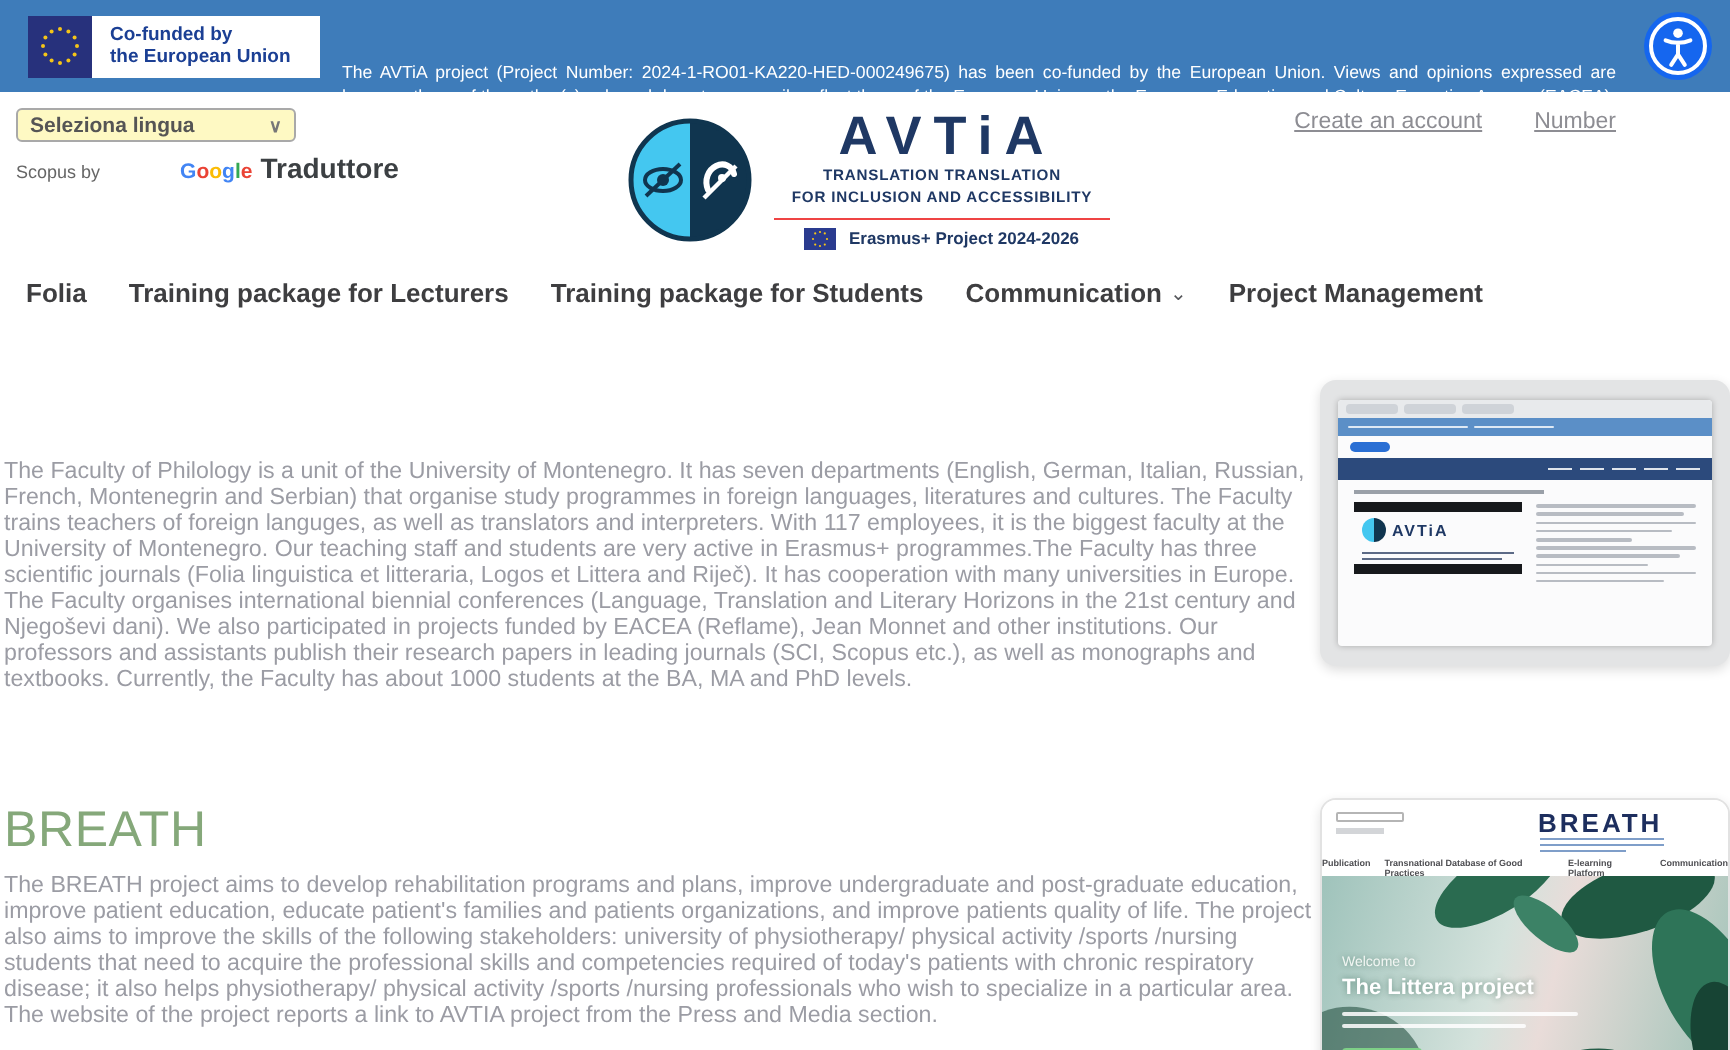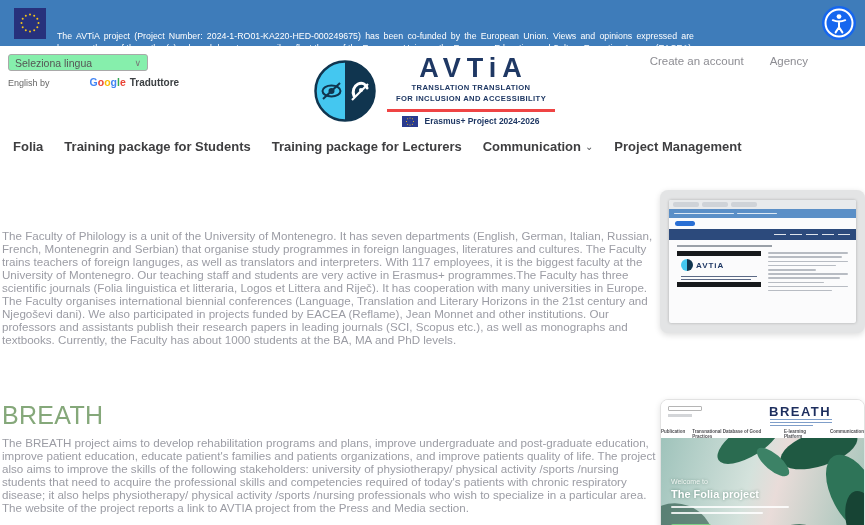--- a/index.html
+++ b/index.html
@@ -15,41 +15,41 @@
     align-items:center; justify-content:center; flex:none; }
   .cofunded-box { width:114px; height:31px; background:#fff; color:#1b3f94;
     font-weight:bold; font-size:9.5px; line-height:1.2; display:flex;
     align-items:center; padding-left:9px; flex:none; white-space:pre-line; }
   .disclaimer { margin-left:11px; width:637px; color:#fff; font-size:8.8px;
     line-height:11.6px; text-align:justify;margin-top:40px; }
   .a11y-btn { position:absolute; right:6px; top:3px; width:40px; height:40px;
     cursor:pointer; }
   
   .lang-select { position:absolute; left:8px; top:54px; width:140px; height:17px;
-    border:1px solid #a9a9a9; border-radius:3px; background:#86efac; color:#555;
+    border:1px solid #a9a9a9; border-radius:3px; background:#fef9c3; color:#555;
     font-size:10.5px; display:flex; align-items:center; justify-content:space-between;
-    padding:0 6px; cursor:pointer; }
+    padding:0 6px; cursor:pointer;font-weight:bold; }
   .lang-select .chev { color:#777; font-size:9px; }
   .powered { position:absolute; left:8px; top:76px; font-size:9px; color:#666;
     display:flex; align-items:baseline; gap:4px; }
   .powered .google { font-weight:bold; font-size:10.5px; letter-spacing:0;padding-left:36px; }
-  .powered .trad { font-weight:bold; font-size:10px; color:#3c4043; }
+  .powered .trad { font-weight:bold; font-size:14px; color:#3c4043; }
   .logo { position:absolute; left:314px; top:55px; display:flex; gap:11px;
     align-items:center; cursor:pointer; }
   .logo-circle { width:62px; height:62px; flex:none; }
   .logo-text { width:168px; text-align:center; color:#1f3864; }
   .logo-title { font-size:27px; font-weight:800; letter-spacing:6px; line-height:1;
     margin-left:5px; }
   .logo-sub { font-size:7.6px; font-weight:bold; letter-spacing:0.4px;
     line-height:1.35; margin-top:1px; }
-  .logo-erasmus { margin-top:4px; padding-top:4px; border-top:3px solid #ef4444;
+  .logo-erasmus { margin-top:4px; padding-top:4px; border-top:1px solid #ef4444;
     display:flex; align-items:center; justify-content:center; gap:6px; }
   .logo-erasmus .txt { font-size:8.5px; font-weight:bold; color:#1f3864; }
   .auth { position:absolute; right:57px; top:55px; display:flex; gap:26px;
-    font-size:11.5px; color:#8d8d93; }
+    font-size:11.5px; color:#8d8d93;text-decoration:underline; }
   .auth a { cursor:pointer; }
   
   .nav { position:absolute; left:13px; top:139px; right:0; display:flex; gap:21px;
     font-size:13px; font-weight:bold; color:#3e3e40; white-space:nowrap;
     overflow:hidden; }
   .nav .item { cursor:pointer; flex:none; display:flex; align-items:center; gap:4px; }
   .nav .chev { font-size:10px; color:#55565a; font-weight:normal; }
   
   .h-green { position:absolute; left:2px; color:#85a87a; font-weight:500;
     font-size:25px; letter-spacing:0.3px; }
@@ -130,37 +130,39 @@
             <circle cx="17.2" cy="20.3" r="1"></circle>
           <circle cx="13" cy="21.5" r="1"></circle>
             <circle cx="8.8" cy="20.3" r="1"></circle>
           <circle cx="5.7" cy="17.2" r="1"></circle>
             <circle cx="4.5" cy="13" r="1"></circle>
           <circle cx="5.7" cy="8.8" r="1"></circle>
             <circle cx="8.8" cy="5.7" r="1"></circle>
         </g>
       </svg>
     </div>
+    <div class="cofunded-box">Co-funded by
+the European Union</div>
     <p class="disclaimer">The AVTiA project (Project Number: 2024-1-RO01-KA220-HED-000249675) has been co-funded by the European Union. Views and opinions expressed are however those of the author(s) only and do not necessarily reflect those of the European Union or the European Education and Culture Executive Agency (EACEA).</p>
     <div class="a11y-btn">
       <svg width="40" height="40" viewBox="0 0 40 40">
         <circle cx="20" cy="20" r="17" fill="#1566ef"></circle>
         <circle cx="20" cy="20" r="13.5" fill="none" stroke="#fff" stroke-width="2"></circle>
         <circle cx="20" cy="13.6" r="2.4" fill="#fff"></circle>
         <path d="M13.8 17.2 C17.5 18.8 22.5 18.8 26.2 17.2 M20 18.2 L20 24.2 M20 24.2 L16.6 29.4 M20 24.2 L23.4 29.4" stroke="#fff" stroke-width="2" stroke-linecap="round" fill="none"></path>
       </svg>
     </div>
   </div>
 
   <div class="lang-select">
     <span>Seleziona lingua</span>
     <span class="chev">∨</span>
   </div>
   <div class="powered">
-    <span>English by</span>
+    <span>Scopus by</span>
     <span class="google" id="google-label"><span style="color: rgb(66, 133, 244);">G</span><span style="color: rgb(234, 67, 53);">o</span><span style="color: rgb(251, 188, 5);">o</span><span style="color: rgb(66, 133, 244);">g</span><span style="color: rgb(52, 168, 83);">l</span><span style="color: rgb(234, 67, 53);">e</span></span>
     <span class="trad">Traduttore</span>
   </div>
 
   <div class="logo">
     <div class="logo-circle">
       <svg width="62" height="62" viewBox="0 0 62 62">
         <clipPath id="cc">
             <circle cx="31" cy="31" r="30"></circle>
           </clipPath>
@@ -195,32 +197,32 @@
               <circle cx="5.6" cy="2.7" r="0.55"></circle>
           </g>
         </svg>
         <span class="txt">Erasmus+ Project 2024-2026</span>
       </div>
     </div>
   </div>
 
   <div class="auth">
     <a>Create an account</a>
-    <a>Agency</a>
+    <a>Number</a>
   </div>
 
   <nav class="nav">
     <span class="item">
       <span>Folia</span>
       </span>
     <span class="item">
+      <span>Training package for Lecturers</span>
+      </span>
+    <span class="item">
       <span>Training package for Students</span>
-      </span>
-    <span class="item">
-      <span>Training package for Lecturers</span>
       </span>
     <span class="item">
       <span>Communication</span>
       <span class="chev">⌄</span>
       </span>
     <span class="item">
       <span>Project Management</span>
       </span>
   </nav>
 
@@ -295,20 +297,20 @@
     </div>
     <div class="hero">
       <div class="leaf" style="left:52px;top:-12px;width:72px;height:30px;background:#2a6b50;transform:rotate(-32deg)"></div>
       <div class="leaf" style="left:118px;top:-6px;width:80px;height:34px;background:#1f5942;transform:rotate(-18deg)"></div>
       <div class="leaf" style="left:150px;top:34px;width:86px;height:44px;background:#2e7458;transform:rotate(62deg)"></div>
       <div class="leaf" style="left:168px;top:70px;width:70px;height:34px;background:#174434;transform:rotate(75deg)"></div>
       <div class="leaf" style="left:92px;top:16px;width:40px;height:16px;background:#3c8266;transform:rotate(40deg)"></div>
       <div class="leaf" style="left:-18px;top:66px;width:70px;height:60px;background:rgba(23,70,53,.55);transform:rotate(20deg)"></div>
       <div class="leaf" style="left:96px;top:88px;width:60px;height:26px;background:#245c47;transform:rotate(-15deg)"></div>
       <div class="welcome">Welcome to</div>
-      <div class="herotitle">The Folia project</div>
+      <div class="herotitle">The Littera project</div>
       <div class="heroline" style="top:68px;width:118px"></div>
       <div class="heroline" style="top:74px;width:92px"></div>
       <div class="learn">Learn More</div>
     </div>
   </figure>
 
 </div>
 
 </body></html>

